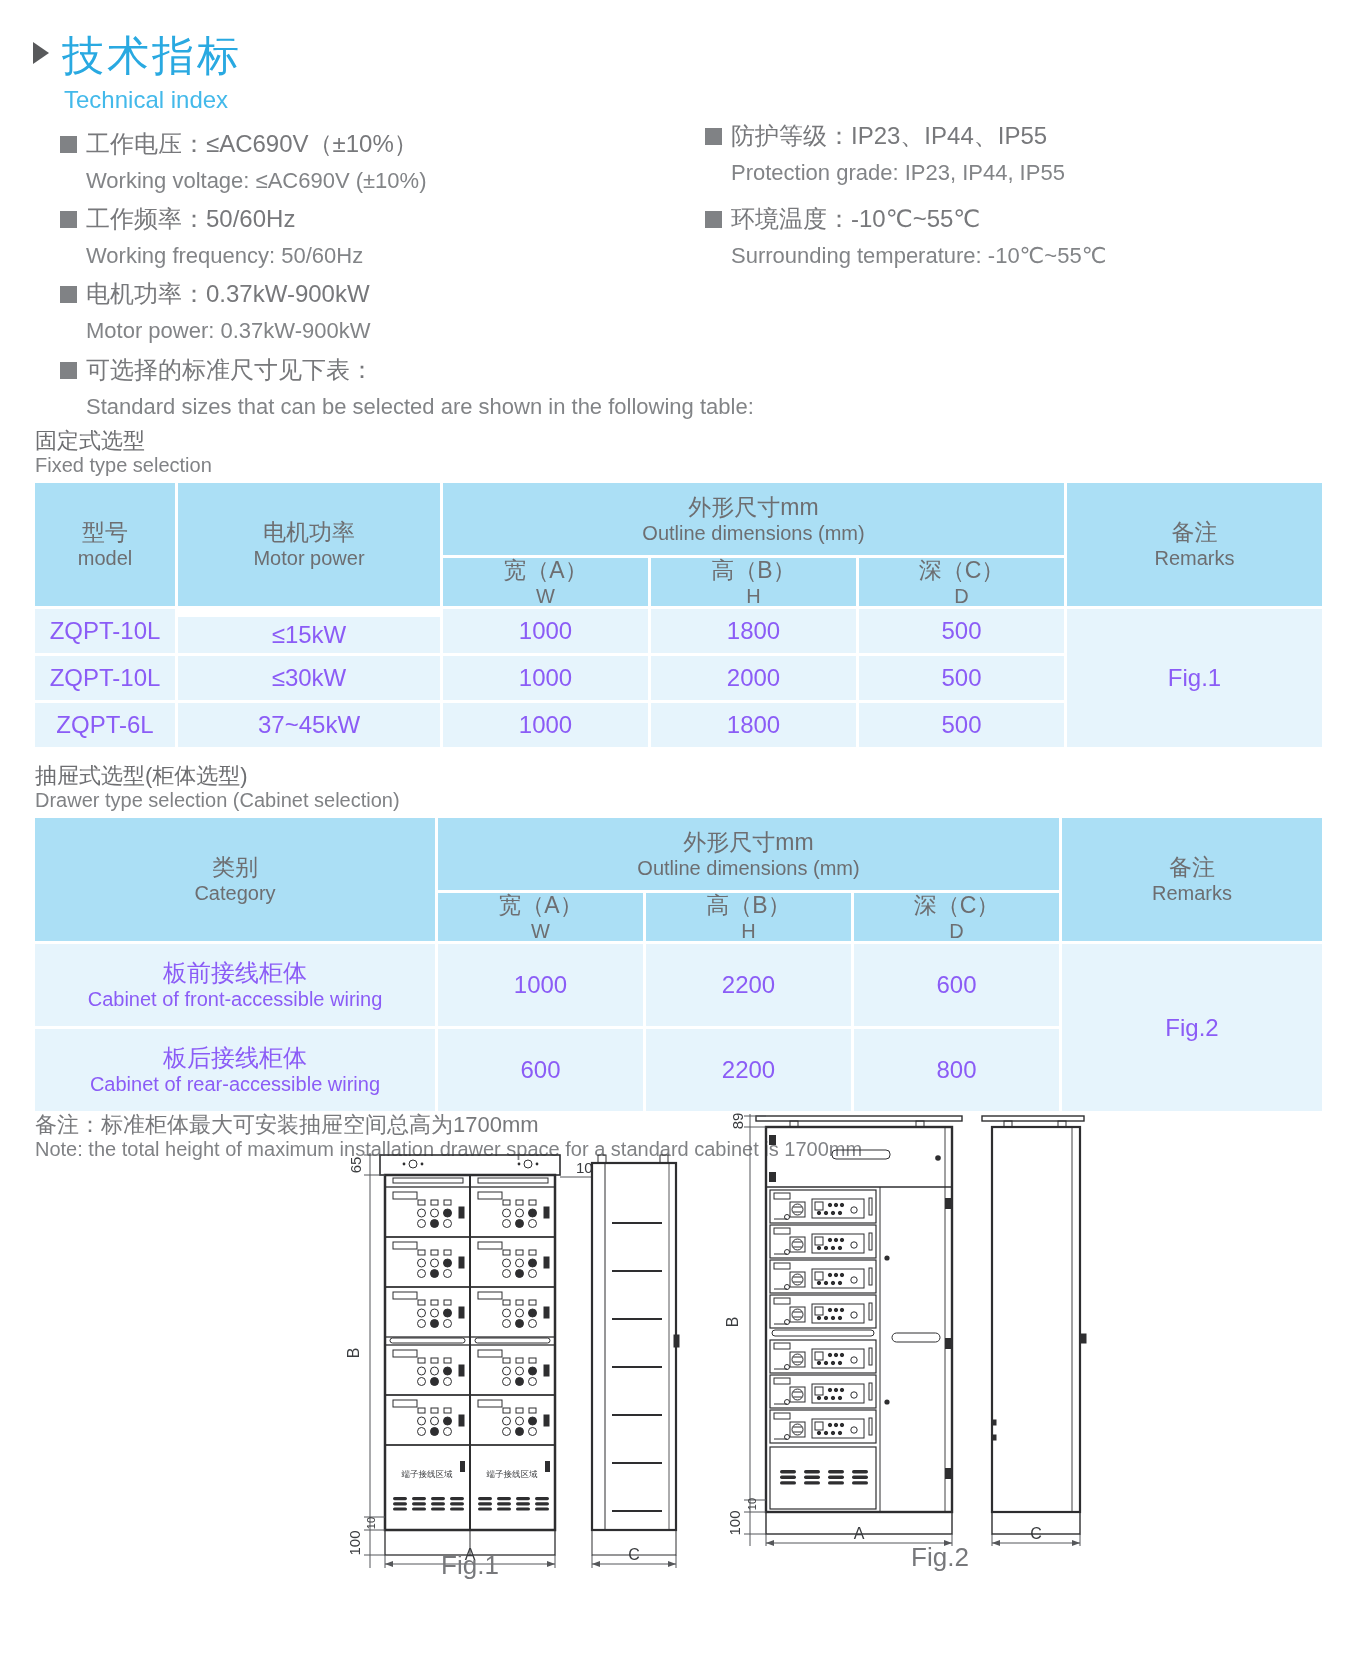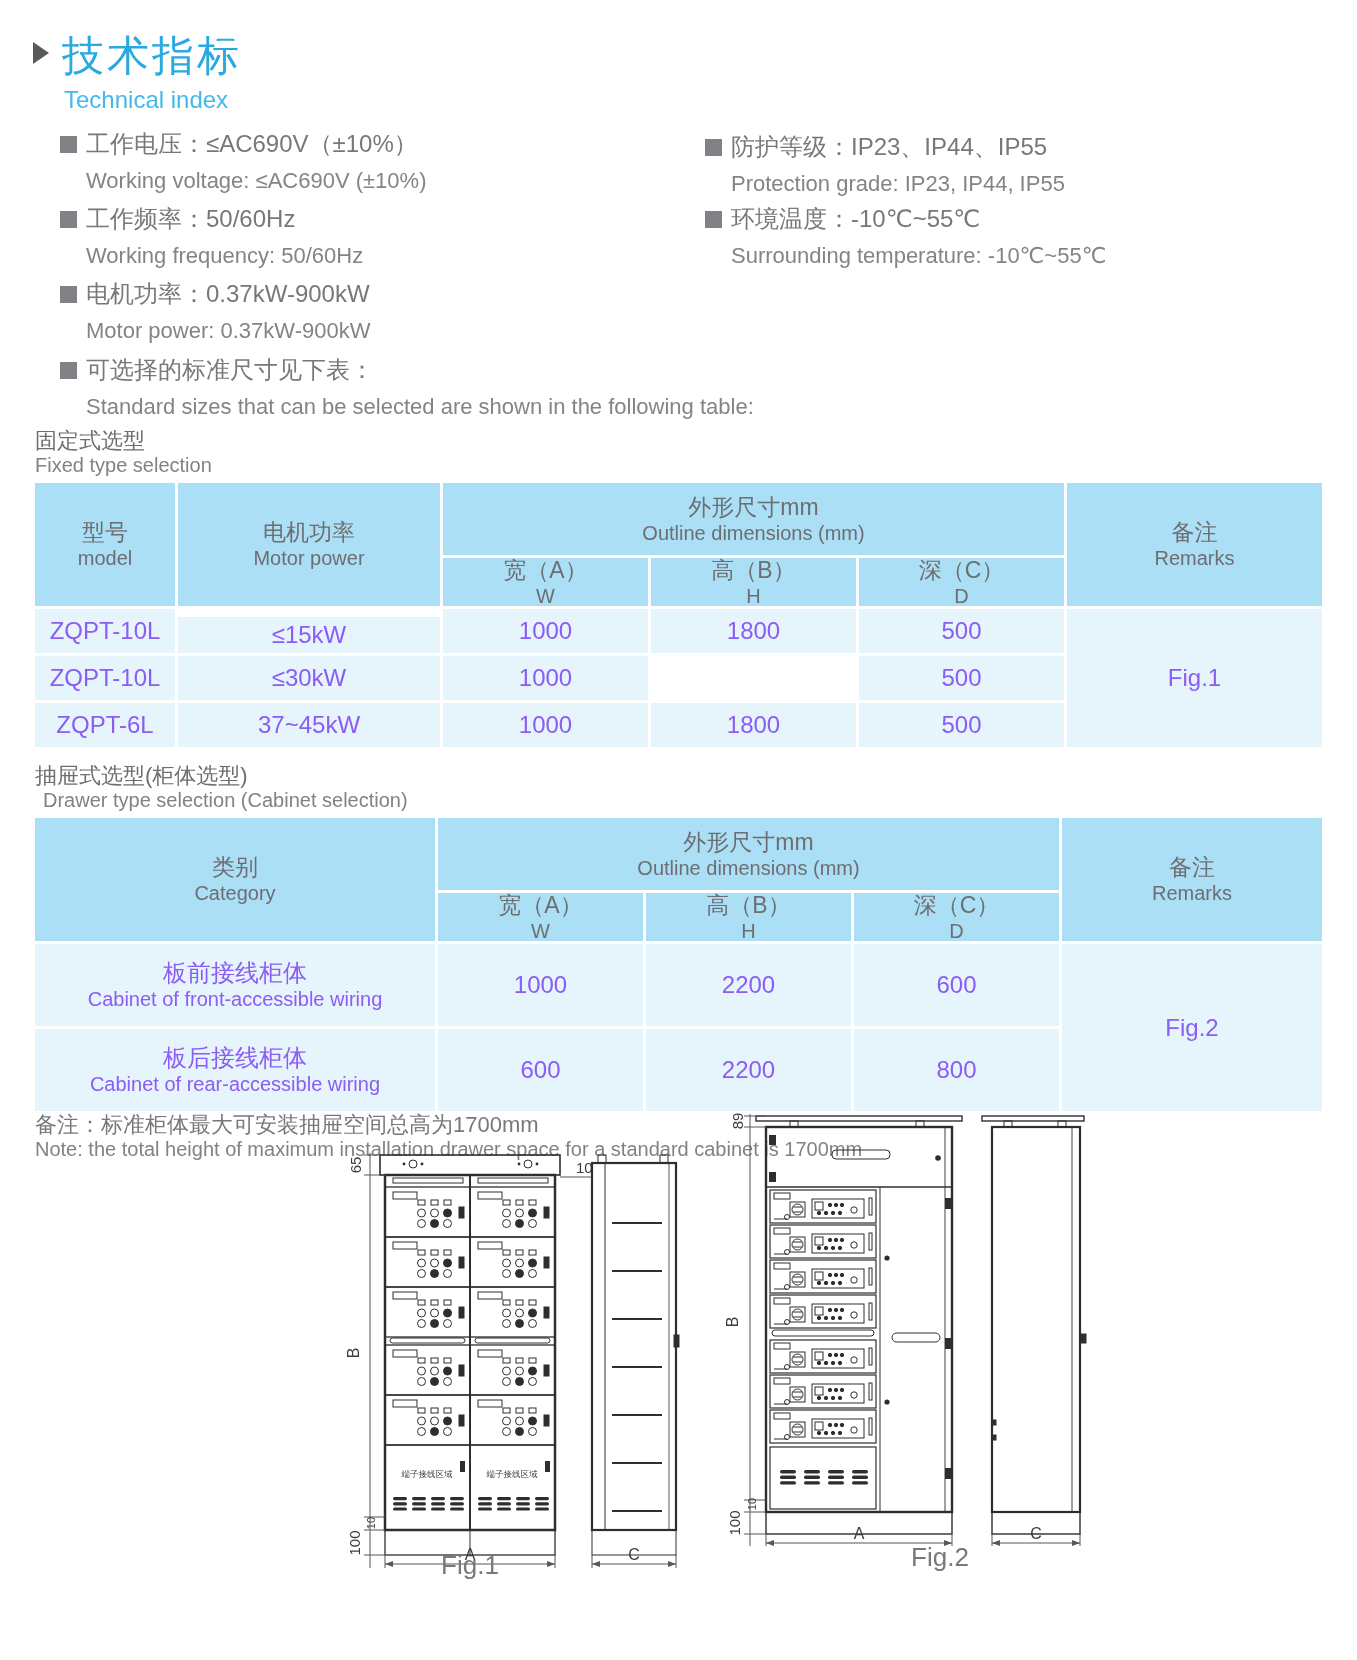--- a/index.html
+++ b/index.html
@@ -68,21 +68,21 @@
     <div class="en">Working frequency: 50/60Hz</div>
   </div>
   <div class="abs spec" style="left:60px;top:281px;">
     <div class="zh">
         <span class="bullet"></span>
         <span>电机功率：0.37kW-900kW</span>
       </div>
     <div class="en">Motor power: 0.37kW-900kW</div>
   </div>
 
-  <div class="abs spec" style="left:705px;top:134px;">
+  <div class="abs spec" style="left:705px;top:123px;">
     <div class="zh">
         <span class="bullet"></span>
         <span>防护等级：IP23、IP44、IP55</span>
       </div>
     <div class="en">Protection grade: IP23, IP44, IP55</div>
   </div>
   <div class="abs spec" style="left:705px;top:206px;">
     <div class="zh">
         <span class="bullet"></span>
         <span>环境温度：-10℃~55℃</span>
@@ -133,33 +133,34 @@
 
     <div class="dc" style="grid-column:1;grid-row:3;">ZQPT-10L</div>
     <div class="dc" style="grid-column:2;grid-row:3;margin-top:8px;">≤15kW</div>
     <div class="dc" style="grid-column:3;grid-row:3;">1000</div>
     <div class="dc" style="grid-column:4;grid-row:3;">1800</div>
     <div class="dc" style="grid-column:5;grid-row:3;">500</div>
 
     <div class="dc" style="grid-column:1;grid-row:4;">ZQPT-10L</div>
     <div class="dc" style="grid-column:2;grid-row:4;">≤30kW</div>
     <div class="dc" style="grid-column:3;grid-row:4;">1000</div>
+    <div class="dc" style="grid-column:4;grid-row:4;">2000</div>
     <div class="dc" style="grid-column:5;grid-row:4;">500</div>
 
     <div class="dc" style="grid-column:1;grid-row:5;">ZQPT-6L</div>
     <div class="dc" style="grid-column:2;grid-row:5;">37~45kW</div>
     <div class="dc" style="grid-column:3;grid-row:5;">1000</div>
     <div class="dc" style="grid-column:4;grid-row:5;">1800</div>
     <div class="dc" style="grid-column:5;grid-row:5;">500</div>
 
     <div class="dc" style="grid-column:6;grid-row:3/6;">Fig.1</div>
   </div>
 
   <div class="abs sec-zh" style="left:35px;top:761px;">抽屉式选型(柜体选型)</div>
-  <div class="abs sec-en" style="left:35px;top:789px;margin-left:8px;">Drawer type selection (Cabinet selection)</div>
+  <div class="abs sec-en" style="left:35px;top:789px;">Drawer type selection (Cabinet selection)</div>
 
   <div class="t2">
     <div class="hc" style="grid-column:1;grid-row:1/3;">
       <div class="hzh">类别</div>
       <div class="hen">Category</div>
     </div>
     <div class="hc" style="grid-column:2/5;grid-row:1;">
       <div class="hzh">外形尺寸mm</div>
       <div class="hen">Outline dimensions (mm)</div>
     </div>

